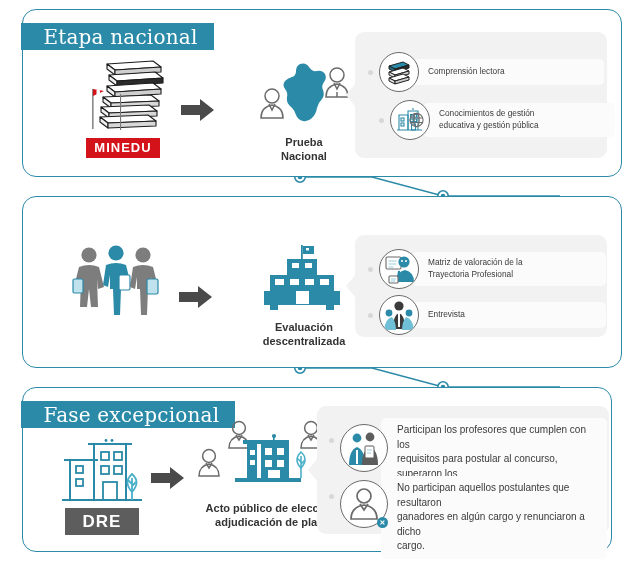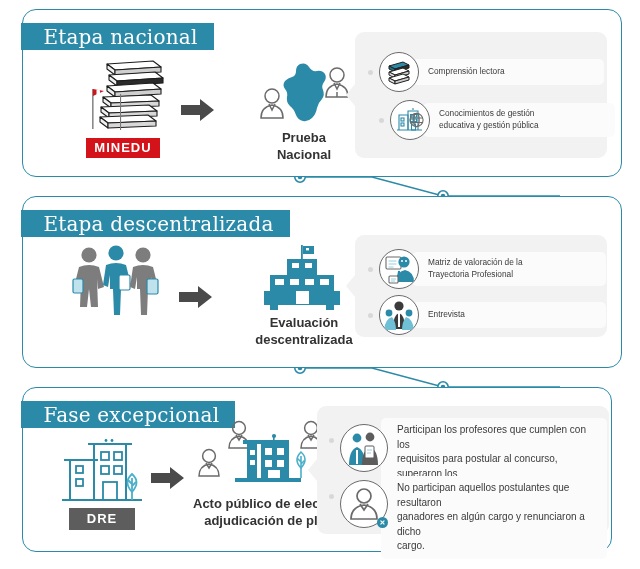--- a/index.html
+++ b/index.html
@@ -54,21 +54,22 @@
     white-space:pre-line;
   }
   .src-label.red{background:#d4121a;font-size:13px;letter-spacing:1px;padding:2px 8px;}
 
   
   .arrow{position:absolute;}
 
   
   .mid{position:absolute;display:flex;flex-direction:column;align-items:center;width:170px;}
   .mid-cap{
-    font-size:13px;font-weight:bold;color:#333333;
+    margin-top:5px;
+    font-size:11px;font-weight:bold;color:#333333;
     text-align:center;line-height:1.3;white-space:pre-line;
   }
 
   
   .tagpanel{
     position:absolute;
     background:#f2f2f2;
     border-radius:9px;
     box-sizing:border-box;
   }
@@ -261,23 +262,20 @@
       </span>
       <span class="pill" style="width:192px;">
         <span class="pill-text">Conocimientos de gestión
 educativa y gestión pública</span>
       </span>
     </div>
   </div>
 
   <div class="card" id="card-2">
 
-    <div class="banner">
-      <span class="banner-text">Etapa descentralizada</span>
-    </div>
 
     <div class="src" style="left:36px;top:48px;width:110px;">
       <svg width="100" height="74" viewBox="0 0 100 74">
 
         <g fill="#7d7d7d">
           <circle cx="25" cy="10" r="7.6"></circle>
           <path d="M15 22 q10 -4 20 0 l5 20 l-6 2 l-1 -10 l1 28 h-7 l-2 -18 l-2 18 h-7 l1 -28 l-1 10 l-6 -2 z"></path>
         </g>
         <rect x="9" y="34" width="10" height="14" rx="1.5" fill="#bfe2ec" stroke="#2b8aa8" stroke-width="1.2"></rect>
 
@@ -400,21 +398,21 @@
         <g fill="#2b8aa8">
           <circle cx="52" cy="6.5" r="1.4"></circle>
           <circle cx="58" cy="6.5" r="1.4"></circle>
         </g>
 
         <g fill="none" stroke="#4ab0c9" stroke-width="1.8">
           <path d="M78 40 q-9 8 0 18 q9 -10 0 -18 z"></path>
           <path d="M78 44 v22 M78 50 l-4 -4 M78 52 l4 -4"></path>
         </g>
       </svg>
-      <div class="src-label" style="font-size:13px;letter-spacing:1px;padding:3px 18px;">DRE</div>
+      <div class="src-label" style="font-size:17px;letter-spacing:1px;padding:3px 18px;">DRE</div>
     </div>
 
     <div class="arrow" style="left:128px;top:78px;">
       <svg width="34" height="24" viewBox="0 0 34 24">
         <path d="M0 7 L19 7 L19 1 L33 12 L19 23 L19 17 L0 17 Z" fill="#4a4a4a"></path>
       </svg>
     </div>
 
     <div class="mid" style="left:168px;top:30px;width:168px;">
       <svg width="160" height="78" viewBox="0 0 160 78">

